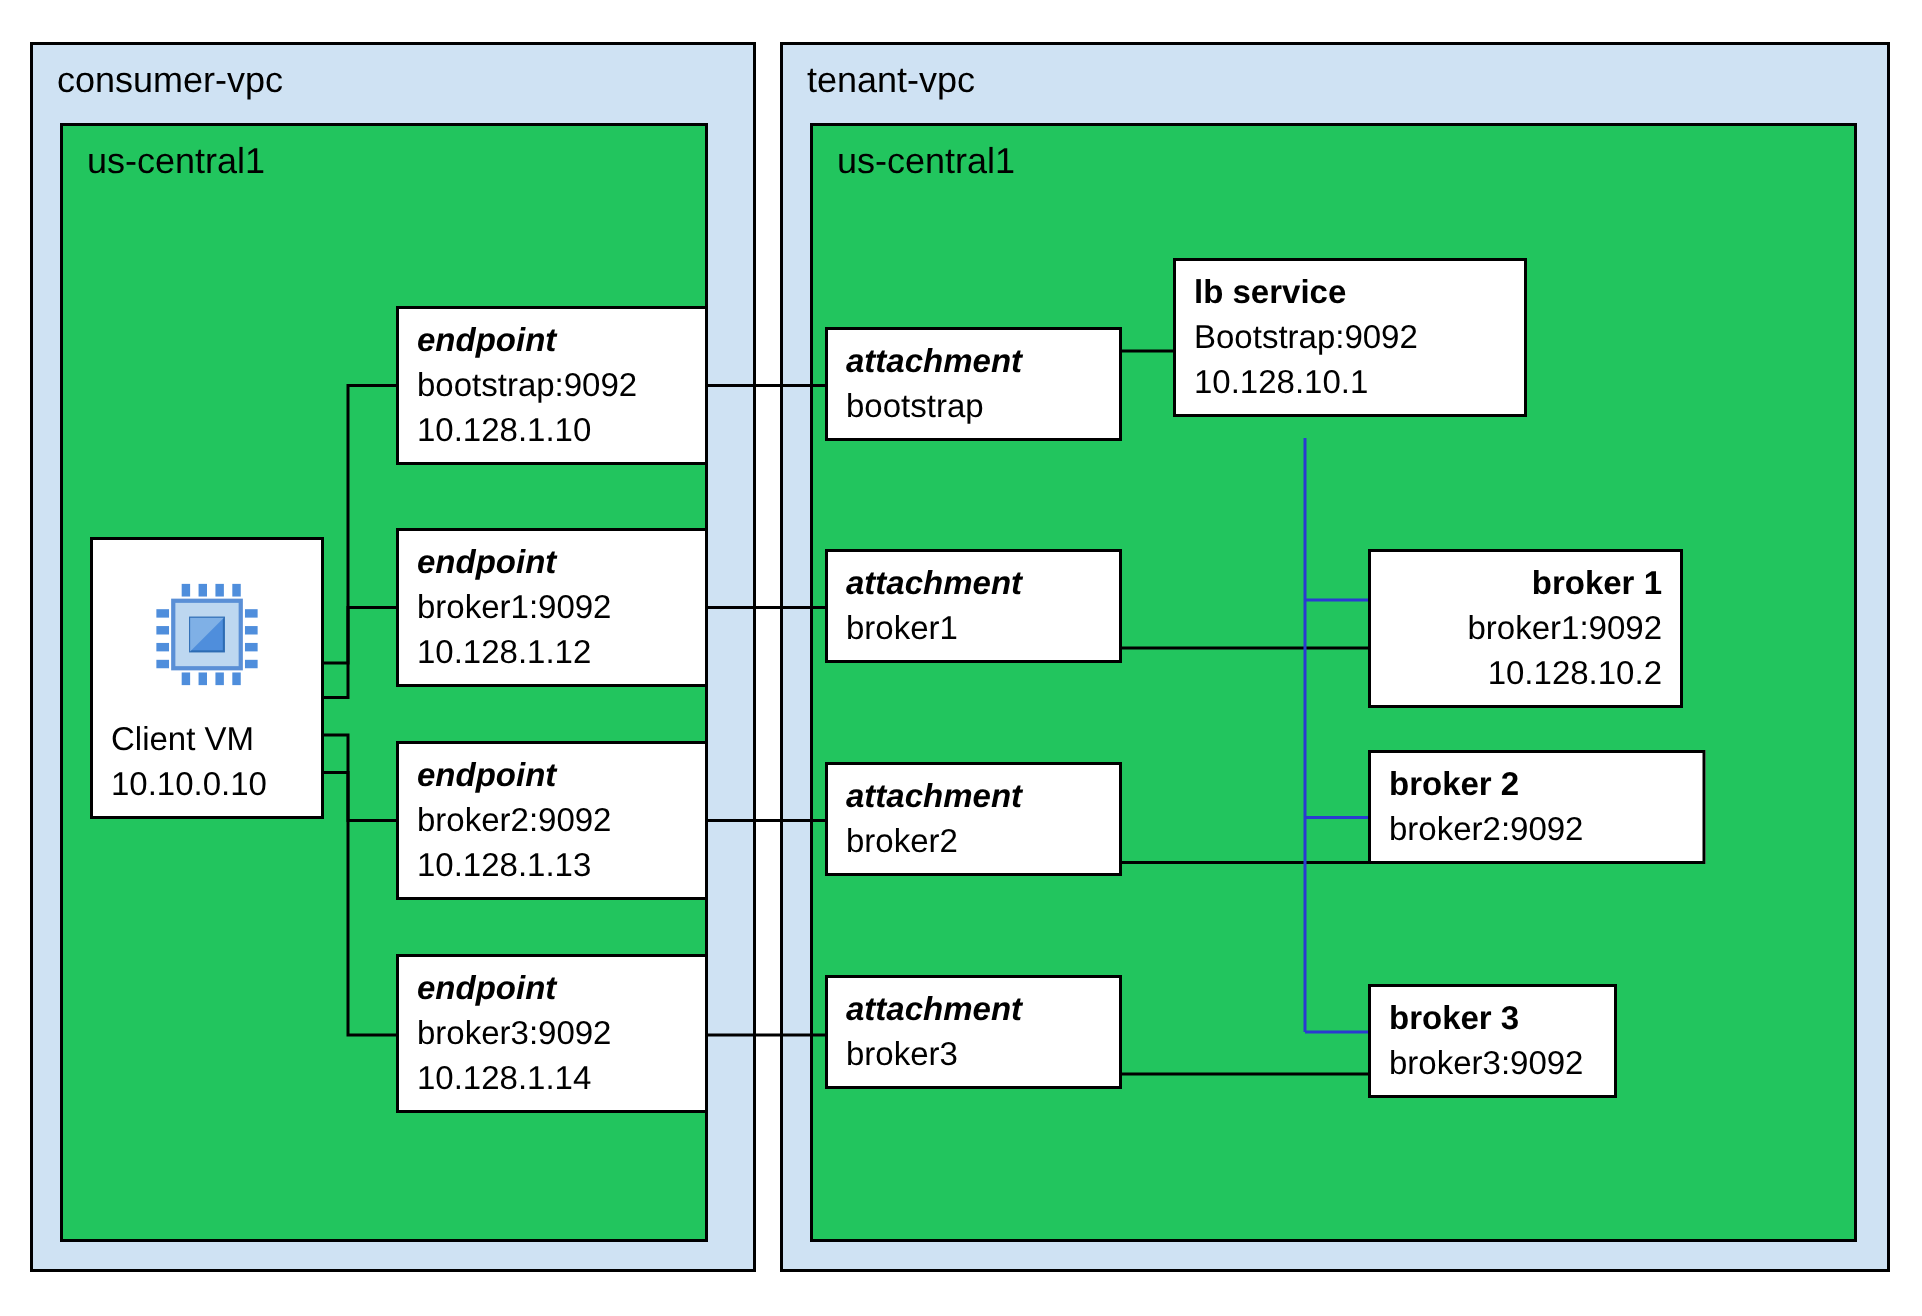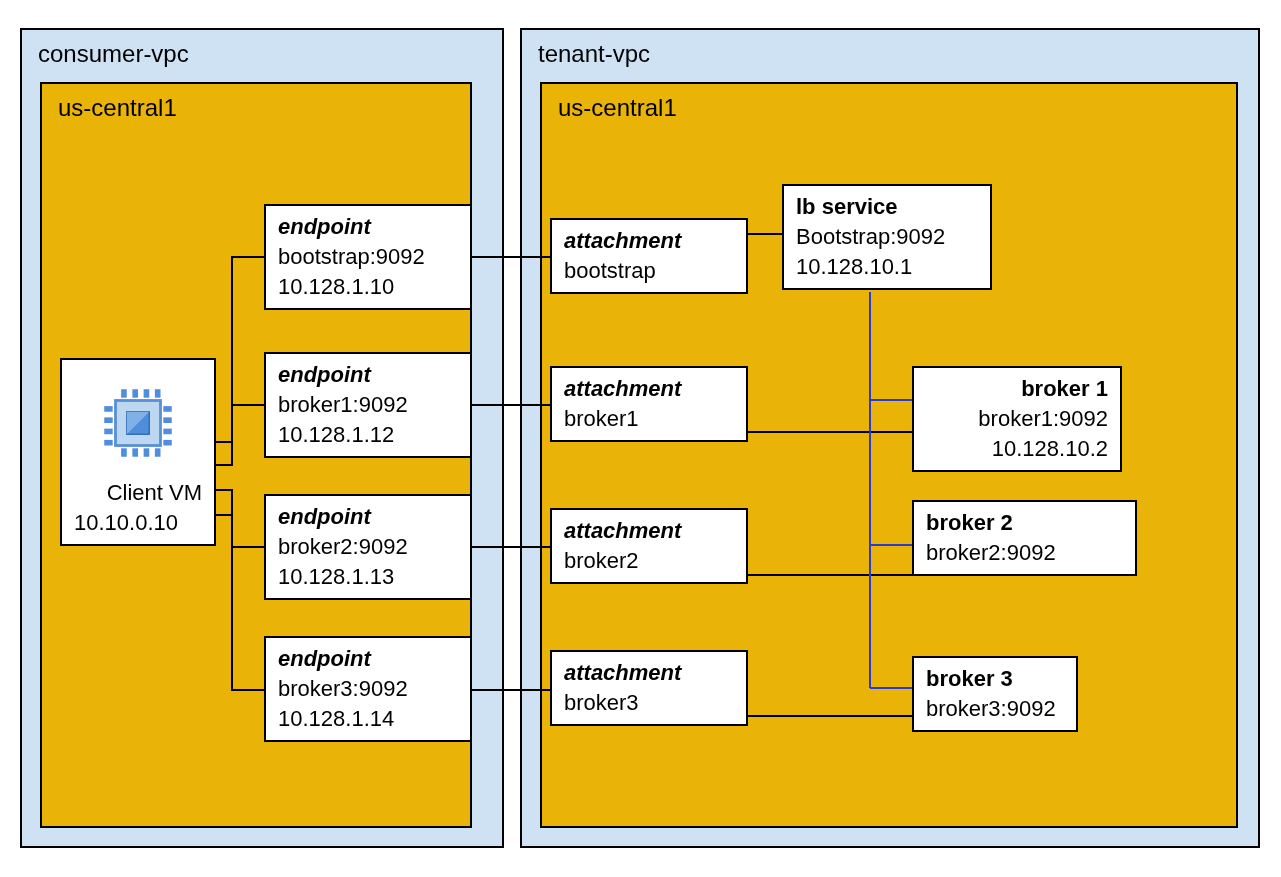--- a/index.html
+++ b/index.html
@@ -20,21 +20,21 @@
     border: 2px solid #000;
     padding: 10px 16px 0 16px;
   }
   .vpc-label {
     font-size: 24px;
     color: #000;
     margin-bottom: 8px;
   }
   .region-box {
     position: absolute;
-    background: #eab308;
+    background: #22c55e;
     border: 2px solid #000;
     padding: 10px 0 0 16px;
   }
   .region-label {
     font-size: 24px;
     color: #000;
   }
   .node {
     position: absolute;
     background: #fff;
@@ -142,21 +142,21 @@
             <rect x="8" y="28" width="6" height="4"></rect>
             <rect x="8" y="36" width="6" height="4"></rect>
             <rect x="8" y="44" width="6" height="4"></rect>
           <rect x="50" y="20" width="6" height="4"></rect>
             <rect x="50" y="28" width="6" height="4"></rect>
             <rect x="50" y="36" width="6" height="4"></rect>
             <rect x="50" y="44" width="6" height="4"></rect>
         </g>
       </g>
     </svg>
-    <div class="line" style="margin-top:0;text-align:right;">Client VM</div>
+    <div class="line" style="margin-top:0;">Client VM</div>
     <div class="line">10.10.0.10</div>
   </div>
 
   <div class="node" style="left:264px; top:204px; width:208px;">
     <div class="title-italic">endpoint</div>
     <div class="line">bootstrap:9092</div>
     <div class="line">10.128.1.10</div>
   </div>
   <div class="node" style="left:264px; top:352px; width:208px;">
     <div class="title-italic">endpoint</div>
@@ -184,21 +184,21 @@
   </div>
   <div class="node" style="left:550px; top:508px; width:198px;">
     <div class="title-italic">attachment</div>
     <div class="line">broker2</div>
   </div>
   <div class="node" style="left:550px; top:650px; width:198px;">
     <div class="title-italic">attachment</div>
     <div class="line">broker3</div>
   </div>
 
-  <div class="node" style="left:782px; top:184px; width:210px;">
+  <div class="node" style="left:782px; top:172px; width:236px;">
     <div class="title">lb service</div>
     <div class="line">Bootstrap:9092</div>
     <div class="line">10.128.10.1</div>
   </div>
 
   <div class="node" style="left:912px; top:366px; width:210px;text-align:right;">
     <div class="title">broker 1</div>
     <div class="line">broker1:9092</div>
     <div class="line">10.128.10.2</div>
   </div>

